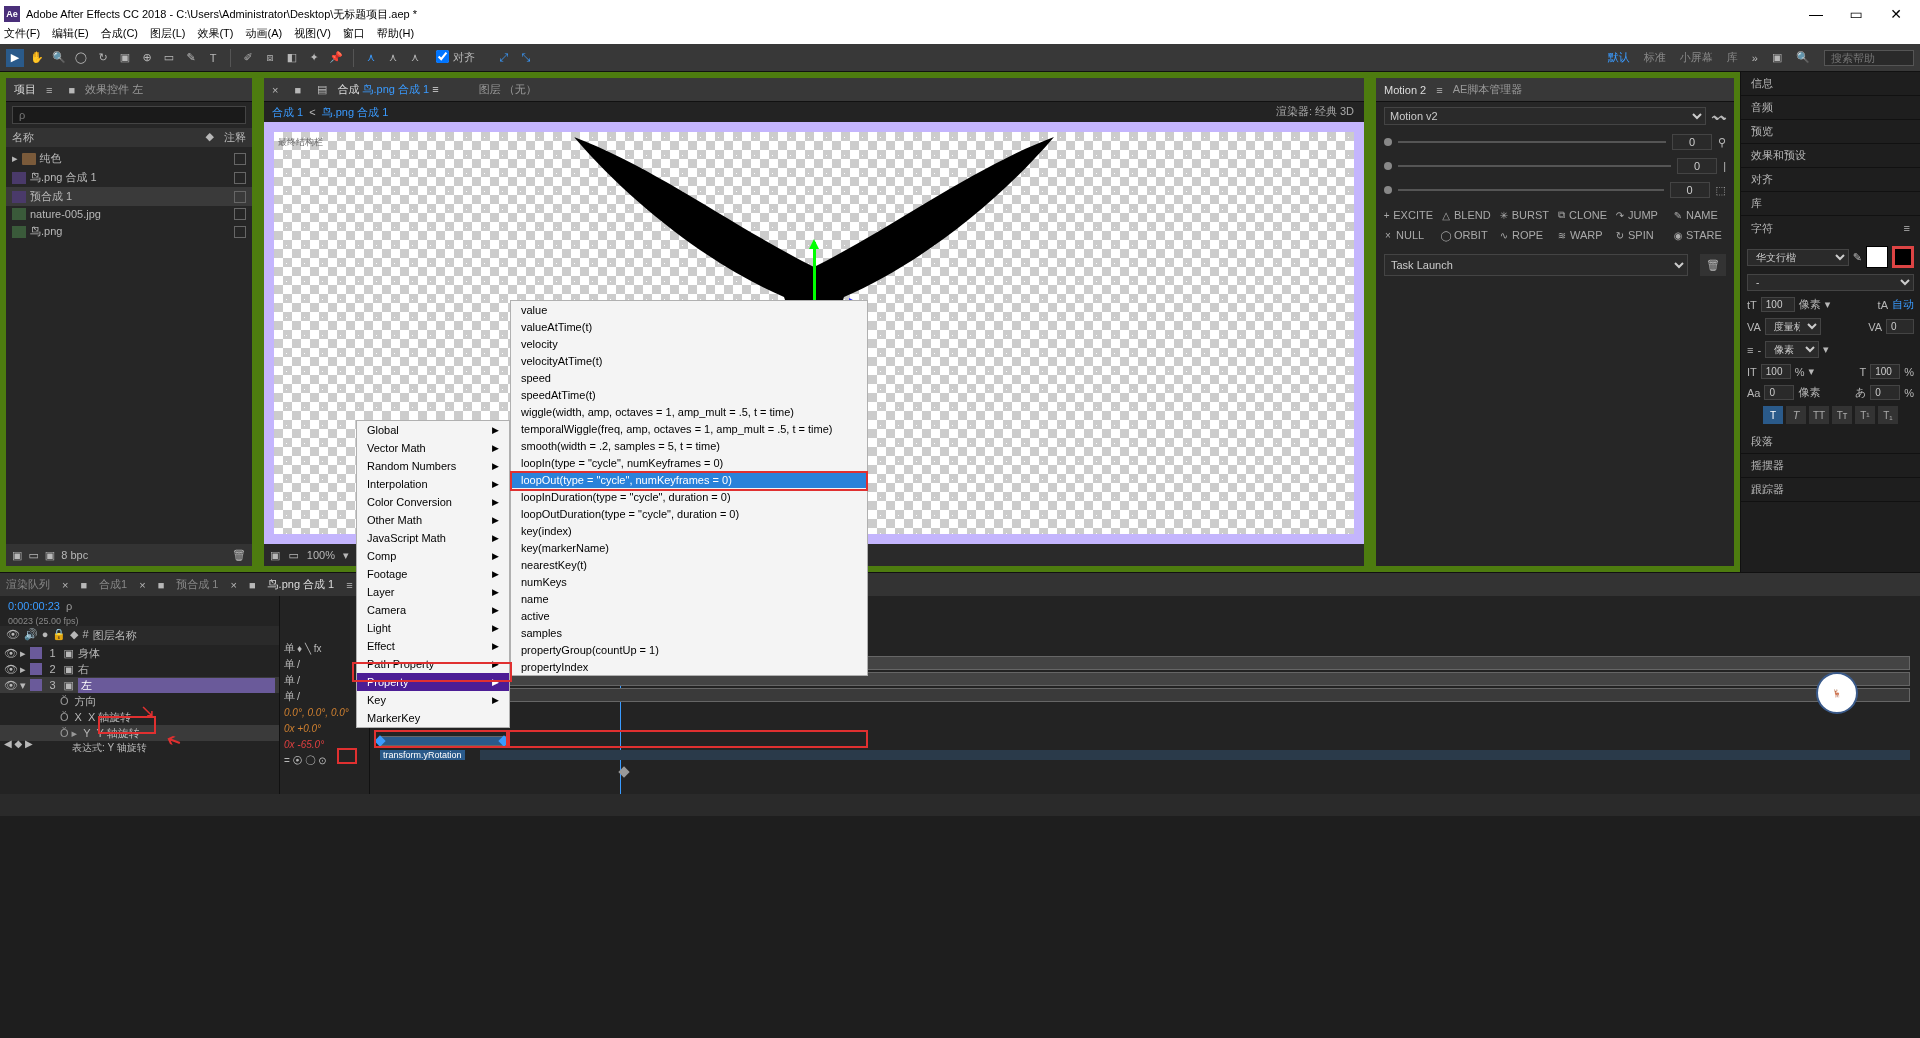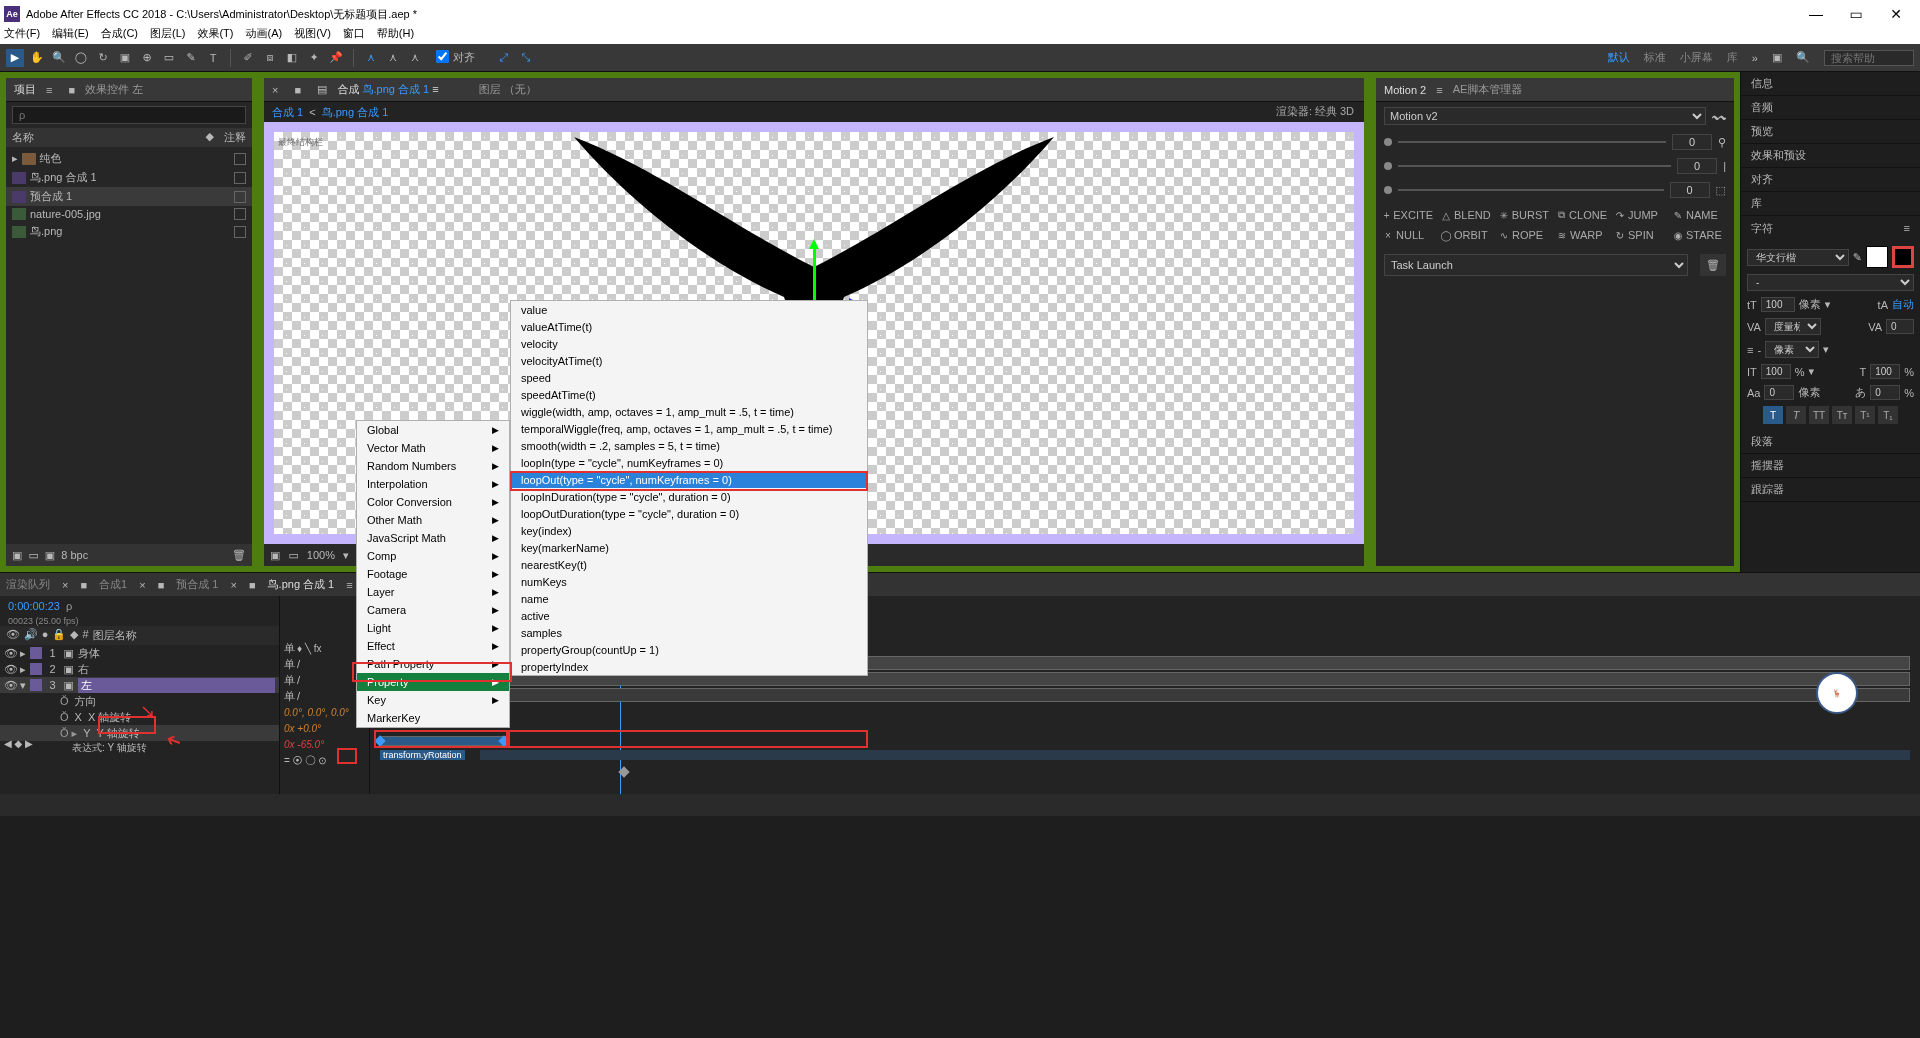--- a/index.html
+++ b/index.html
@@ -101,21 +101,21 @@
 .tl-playhead::before { content: ''; position: absolute; top: -6px; left: -4px; width: 9px; height: 6px; background: #3a9bff; }
 .tl-bar { position: absolute; height: 14px; background: #444; border: 1px solid #666; }
 .tl-bar.key { background: #2a5a8a; }
 .tl-kf { position: absolute; width: 8px; height: 8px; background: #3a9bff; transform: rotate(45deg); }
 .tl-exprlbl { position: absolute; background: #2a5a8a; color: #fff; font-size: 9px; padding: 0 3px; }
 .red-box { position: absolute; border: 2px solid #e03030; }
 .red-arrow { position: absolute; color: #e03030; font-size: 18px; }
 
 .ctx1 { position: absolute; left: 356px; top: 420px; width: 154px; background: #f4f4f4; border: 1px solid #b0b0b0; z-index: 200; color: #000; font-size: 11px; }
 .ctx1 .ci { padding: 3px 10px; display: flex; justify-content: space-between; align-items: center; }
-.ctx1 .ci.hl { background: #15803d; color: #fff; gap: 36px; }
+.ctx1 .ci.hl { background: #4c1d95; color: #fff; gap: 36px; }
 .ctx1 .ci .arr { font-size: 9px; }
 .ctx2 { position: absolute; left: 510px; top: 300px; width: 358px; background: #f4f4f4; border: 1px solid #b0b0b0; z-index: 201; color: #000; font-size: 11px; }
 .ctx2 .ci { padding: 2.5px 10px; }
 .ctx2 .ci.hl { background: #2a82da; color: #fff; }
 .logo-stamp { position: absolute; right: 62px; bottom: 80px; width: 42px; height: 42px; background: #fff; border-radius: 50%; border: 2px solid #3a5a8a; display: flex; align-items: center; justify-content: center; font-size: 8px; color: #3a5a8a; z-index: 100; text-align: center; }
 .tl-bottom { height: 22px; background: #2a2a2a; }
 </style>
 </head>
 <body>
 

